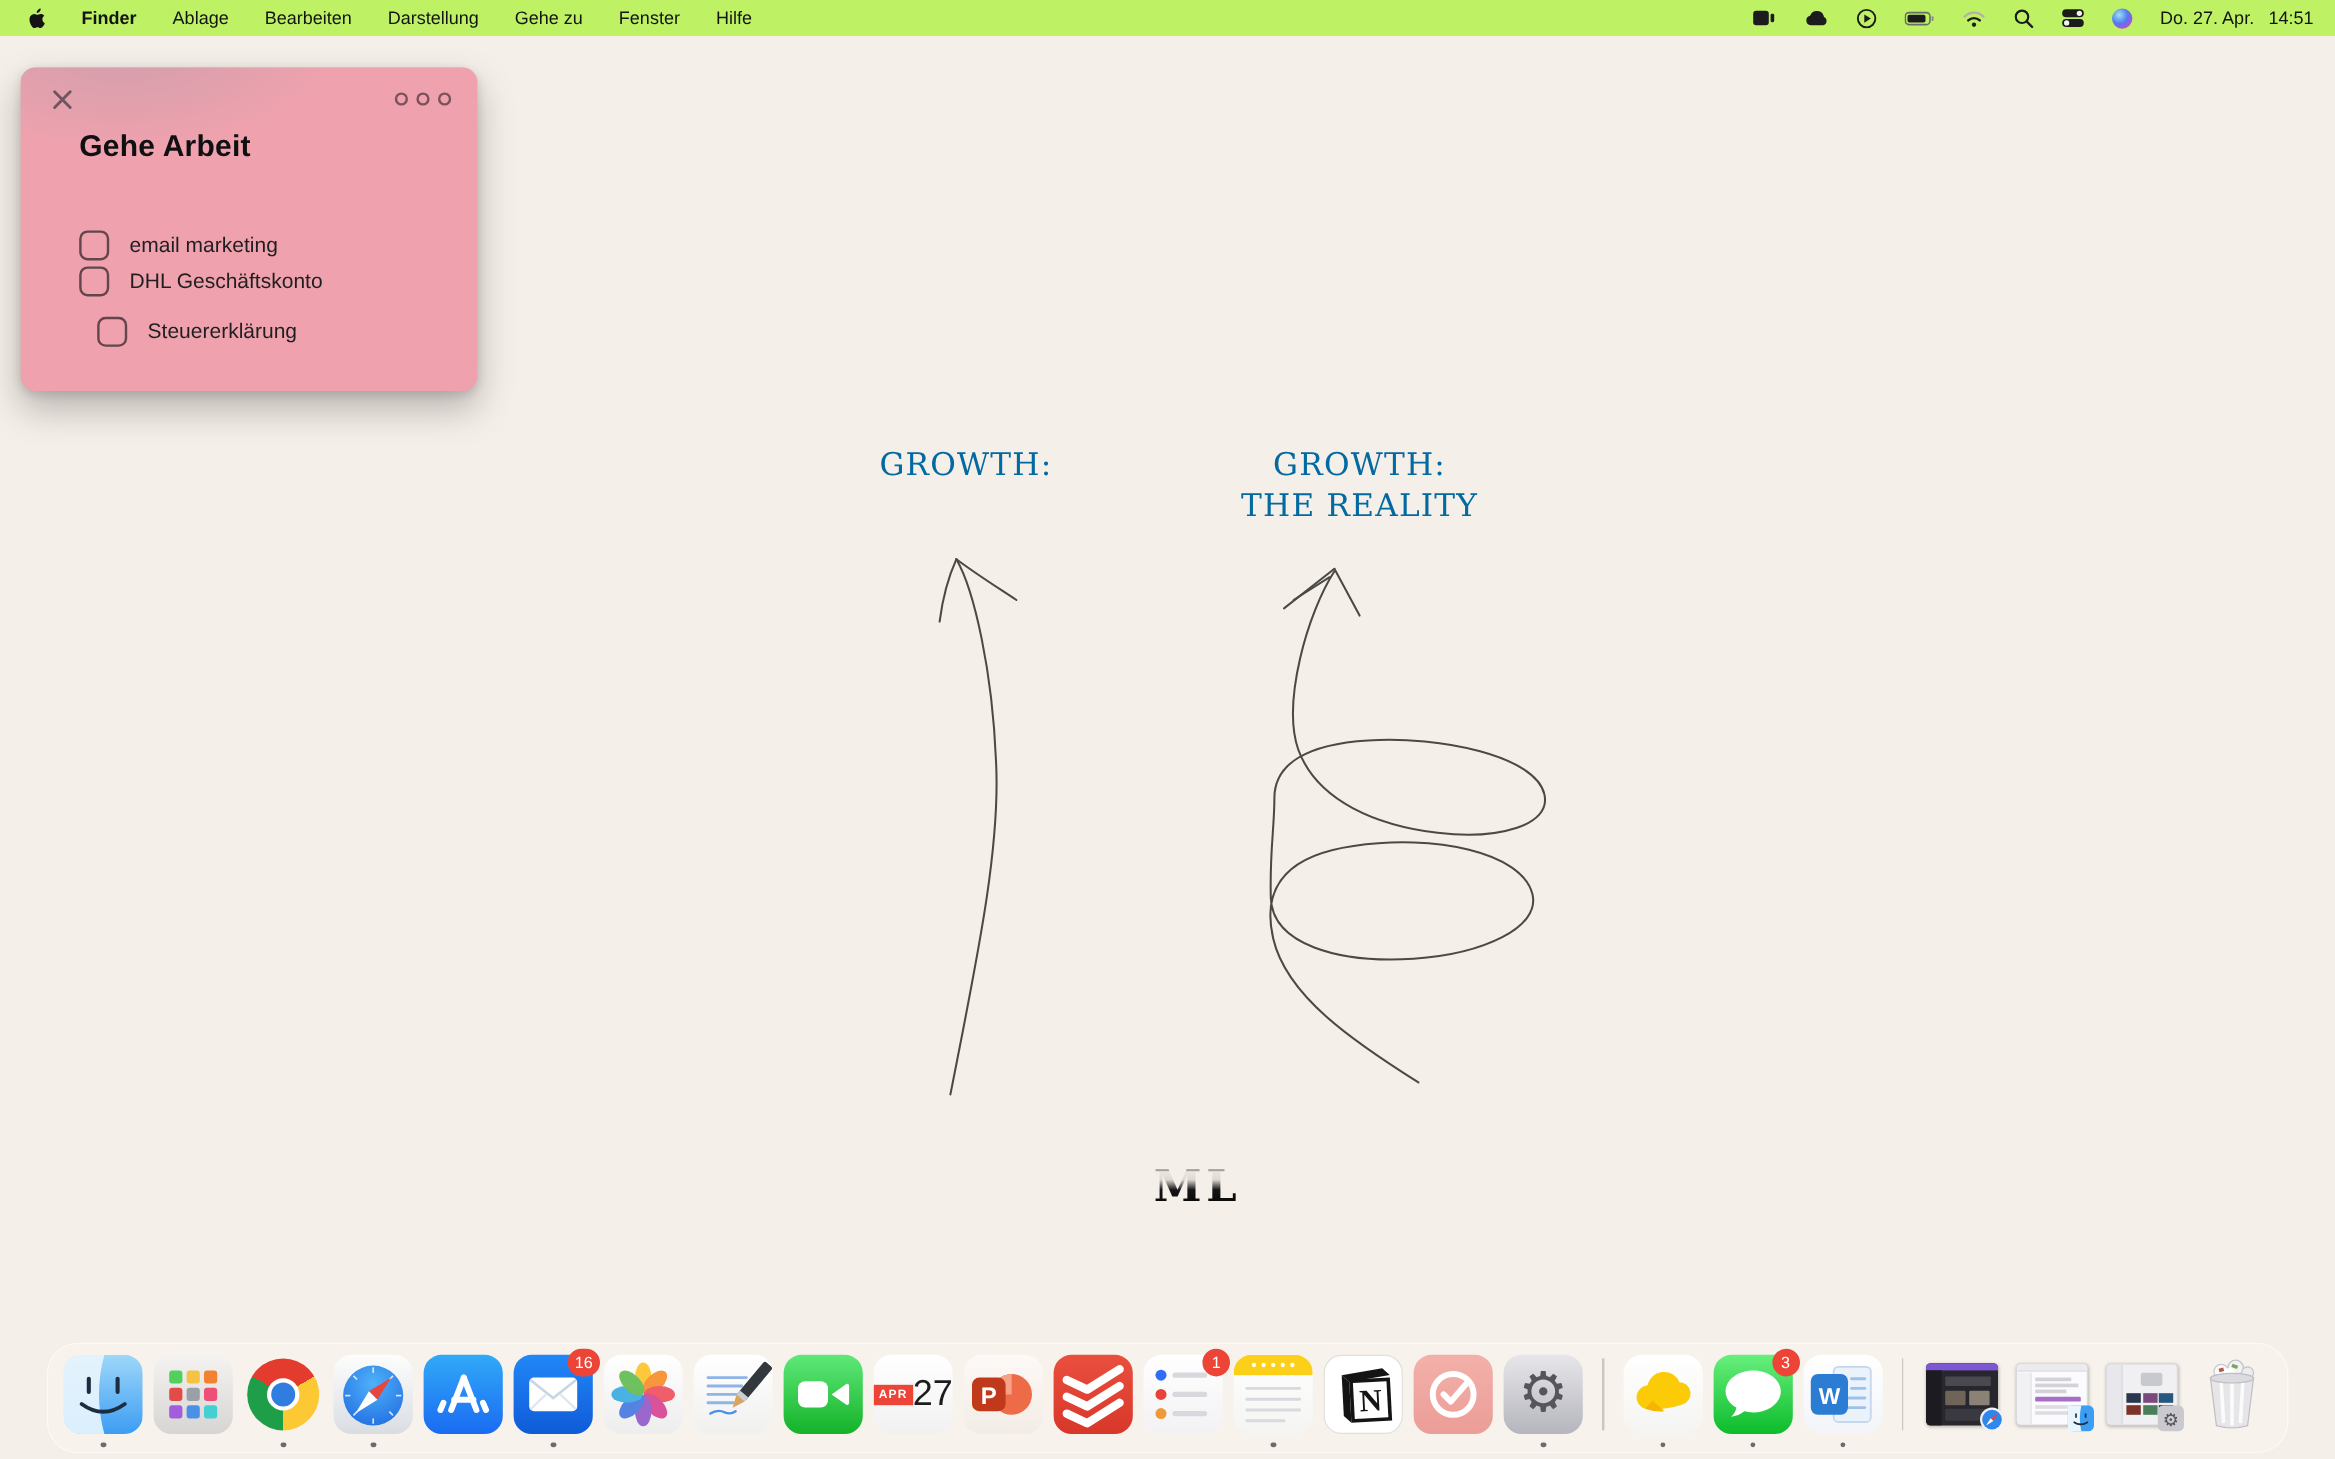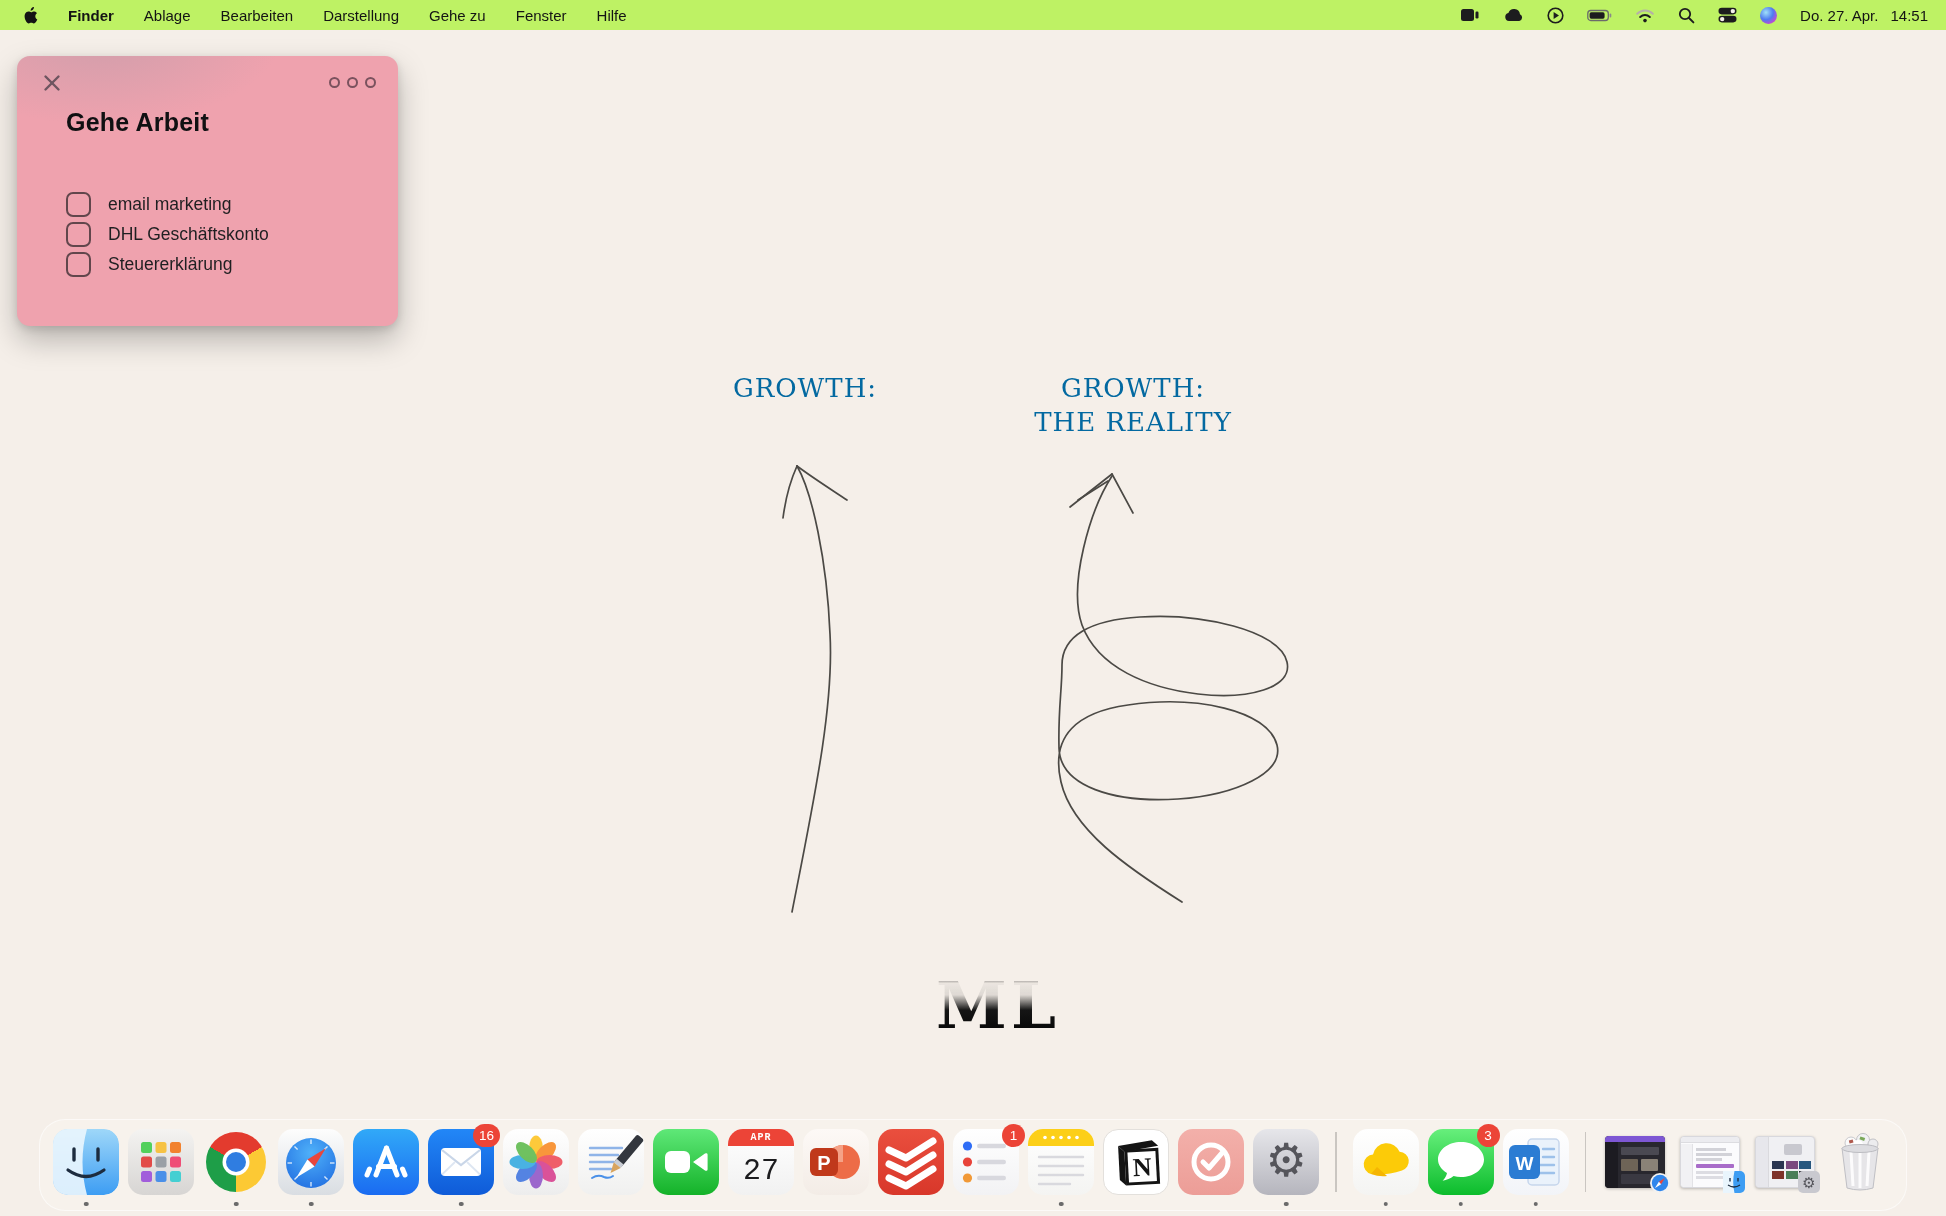--- a/index.html
+++ b/index.html
@@ -50,21 +50,21 @@
     position:absolute; width:330px; text-align:center;
     font-family:"DejaVu Serif","Liberation Serif",serif;
     font-size:26px; line-height:34px; color:#0369a1; letter-spacing:1px;
   }
   .wp-heading.left{ left:640px; top:371px; }
   .wp-heading.right{ left:968px; top:371px; }
   .arrows{ position:absolute; left:0; top:0; z-index:1; }
   .wp-logo{
     position:absolute; left:908px; top:968px; width:180px; text-align:center;
     font-family:"DejaVu Serif","Liberation Serif",serif;
-    font-size:64px; font-weight:700; letter-spacing:4px;
+    font-size:36px; font-weight:700; letter-spacing:4px;
     background:linear-gradient(180deg,#151515 0%, #151515 13%, rgba(21,21,21,0.04) 20%, rgba(21,21,21,0.10) 36%, #151515 56%, #000 100%);
     -webkit-background-clip:text; background-clip:text; color:transparent;
   }
 
   
   .dock{
     position:absolute; bottom:5px; left:50%; transform:translateX(-50%);
     display:flex; align-items:center; gap:9px;
     background:rgba(247,242,236,0.85);
     border:1px solid rgba(255,255,255,0.6);
@@ -229,21 +229,21 @@
   <div class="note-title">Gehe Arbeit</div>
 
   <div class="note-row" style="top:136px;">
     <span class="note-checkbox"></span>
     <span class="note-label">email marketing</span>
   </div>
   <div class="note-row" style="top:166px;">
     <span class="note-checkbox"></span>
     <span class="note-label">DHL Geschäftskonto</span>
   </div>
-  <div class="note-row" style="top:196px;">
+  <div class="note-row" style="top:208px;margin-left:15px;">
     <span class="note-checkbox"></span>
     <span class="note-label">Steuererklärung</span>
   </div>
 </div>
 
 <div class="dock">
 
   <div class="dock-item">
     <div class="app"><svg width="66" height="66" viewBox="0 0 66 66">
       <defs>
@@ -365,21 +365,21 @@
   </div>
 
   <div class="dock-item">
     <div class="app" style="background:linear-gradient(180deg,#5fe878,#14b229);"><svg width="66" height="66" viewBox="0 0 66 66">
       <rect x="12" y="22" width="25" height="22" rx="6" fill="#ffffff"></rect>
       <path d="M40 33 L52 24.5 a1.6 1.6 0 0 1 2.6 1.3 v14.4 a1.6 1.6 0 0 1 -2.6 1.3 L40 33 Z" fill="#ffffff"></path>
     </svg></div>
   </div>
 
   <div class="dock-item">
-    <div class="app" style="background:linear-gradient(180deg,#ffffff,#f1f1f1);display:flex;flex-direction:column;align-items:center;font-family:Liberation Mono, monospace;">
+    <div class="app" style="background:linear-gradient(180deg,#ffffff,#f1f1f1);display:flex;flex-direction:row;align-items:center;">
       <div style="width:66px;height:17px;background:#ec4437;color:#fff;font-size:10px;font-weight:700;letter-spacing:1px;display:flex;align-items:center;justify-content:center;">APR</div>
       <div style="flex:1;display:flex;align-items:center;justify-content:center;font-size:30px;font-weight:300;color:#1c1c1e;">27</div>
     </div>
   </div>
 
   <div class="dock-item">
     <div class="app" style="background:linear-gradient(180deg,#fdf9f6,#f3ece6);"><svg width="66" height="66" viewBox="0 0 66 66">
       <circle cx="40" cy="33" r="17" fill="#ed6c47"></circle>
       <path d="M40 33 L40 16 A17 17 0 0 0 23 33 Z" fill="#f5a287"></path>
       <rect x="7" y="19" width="28" height="28" rx="6" fill="#c0391b"></rect>

